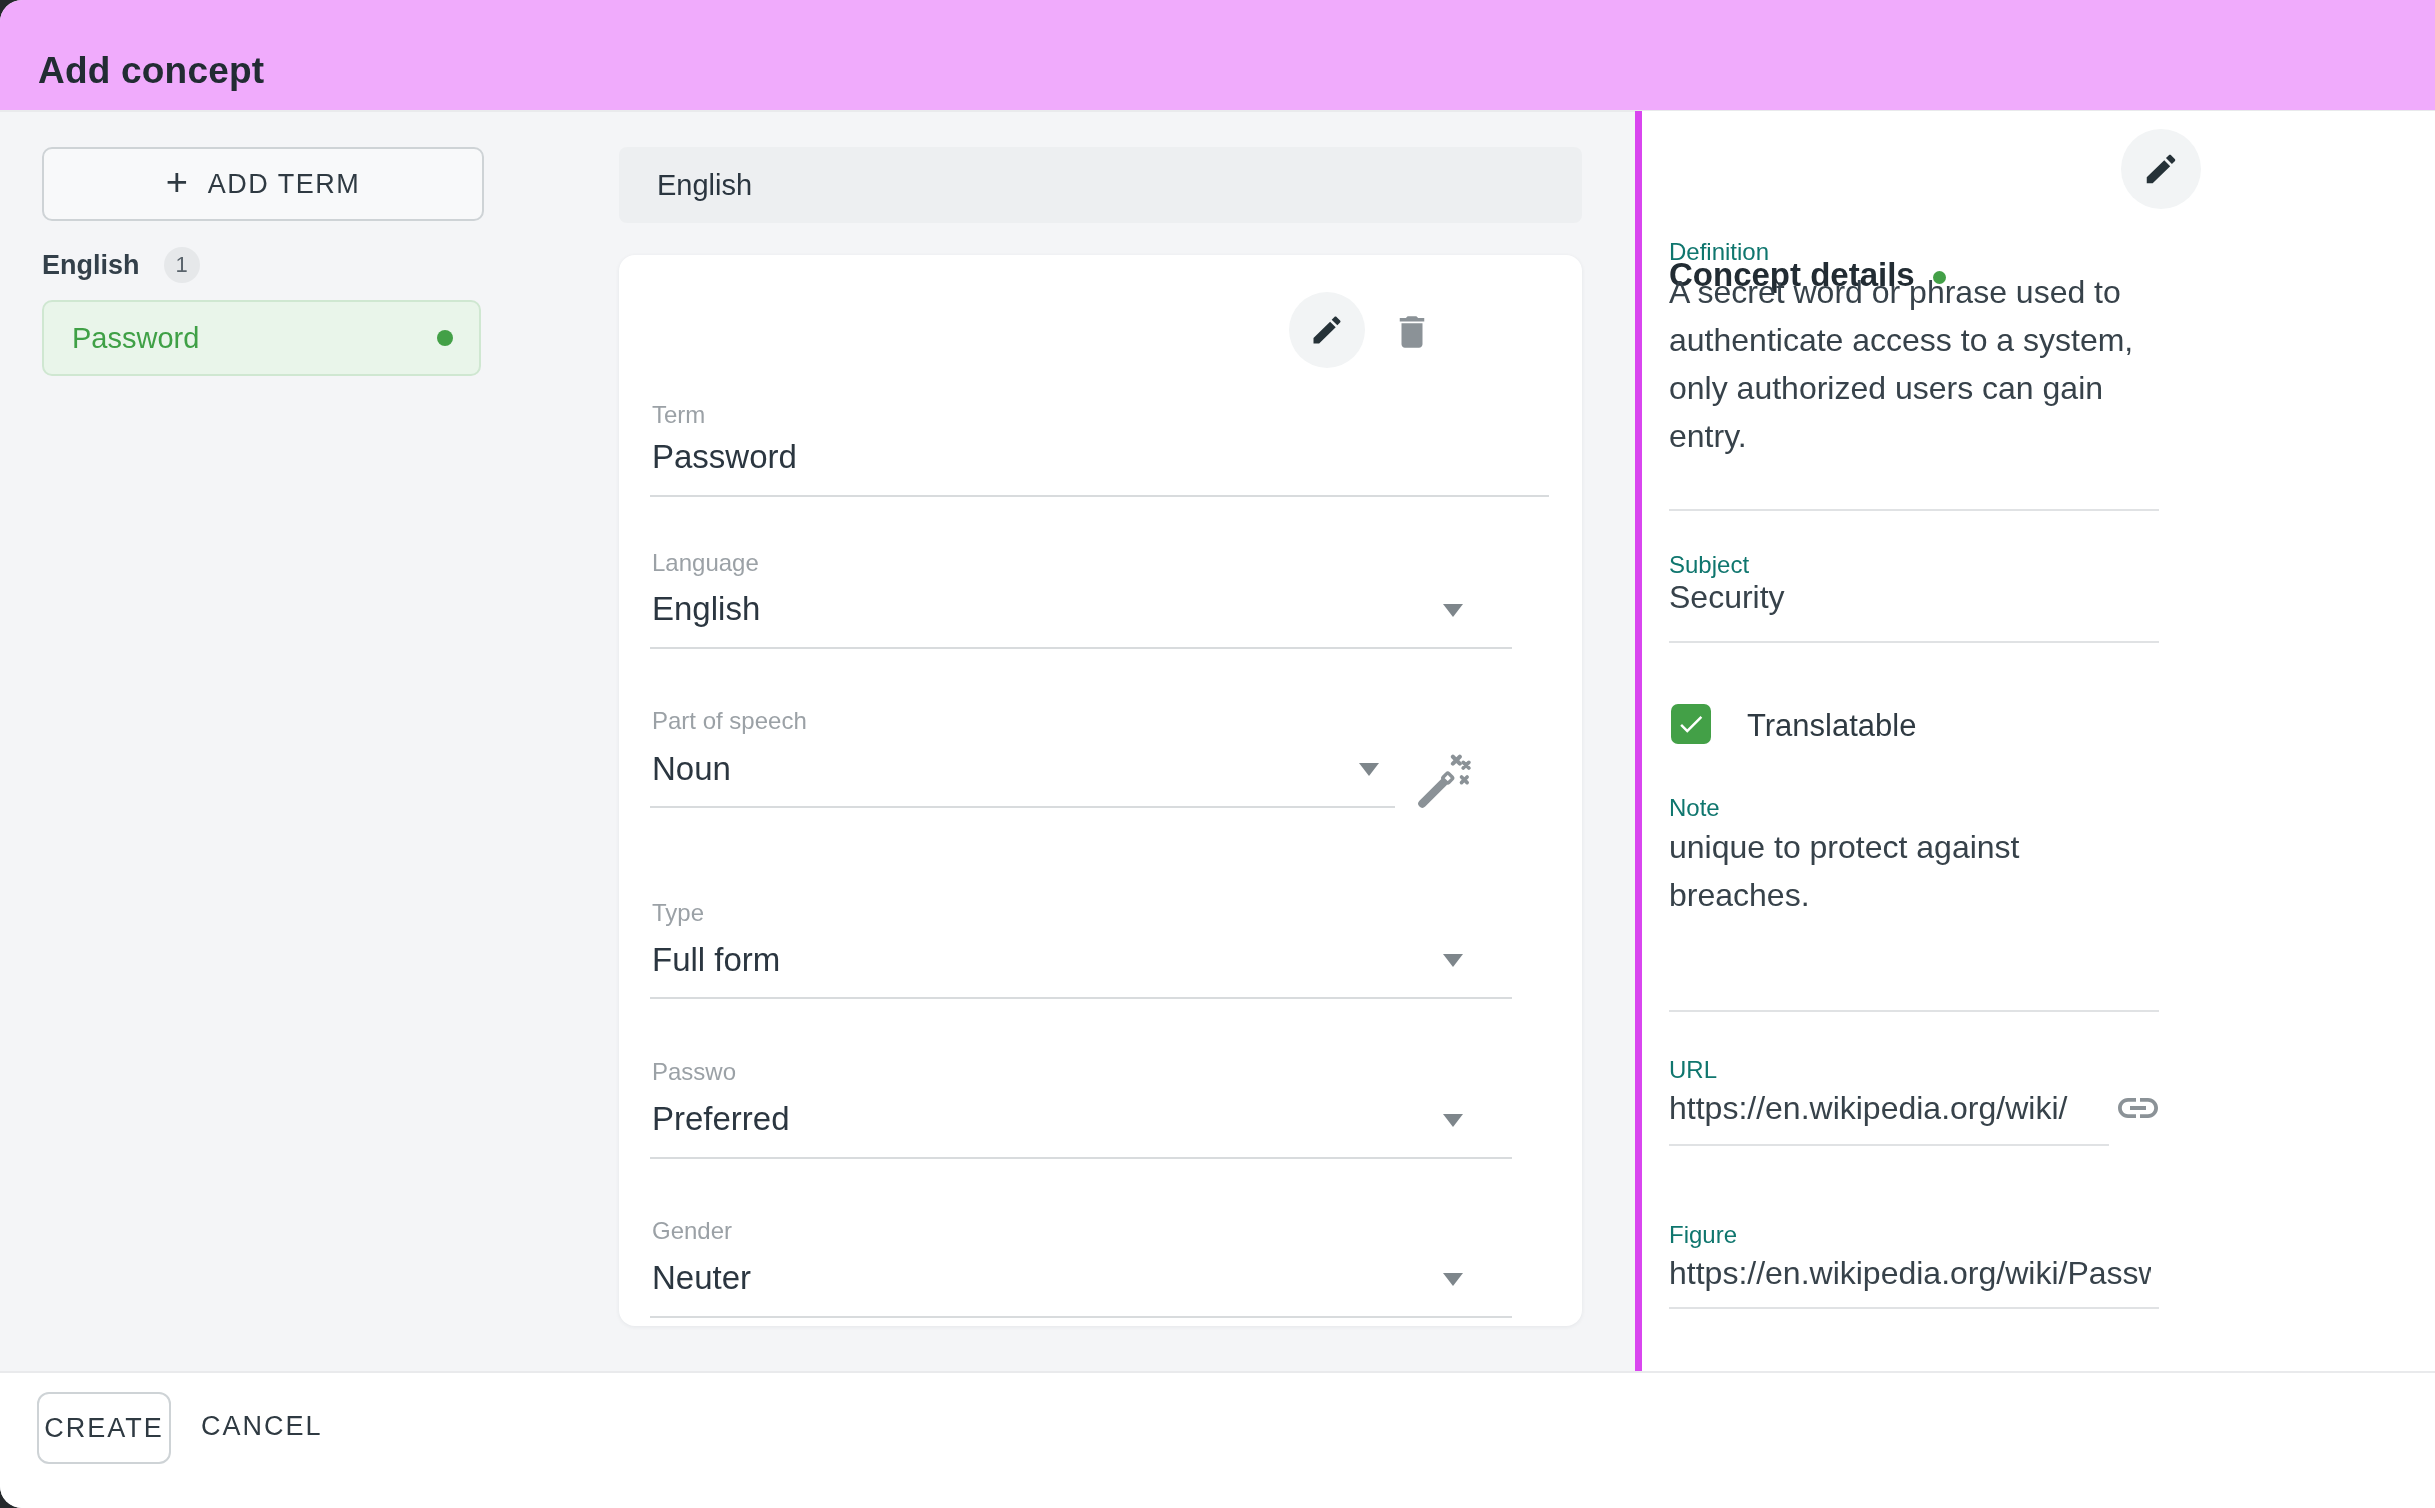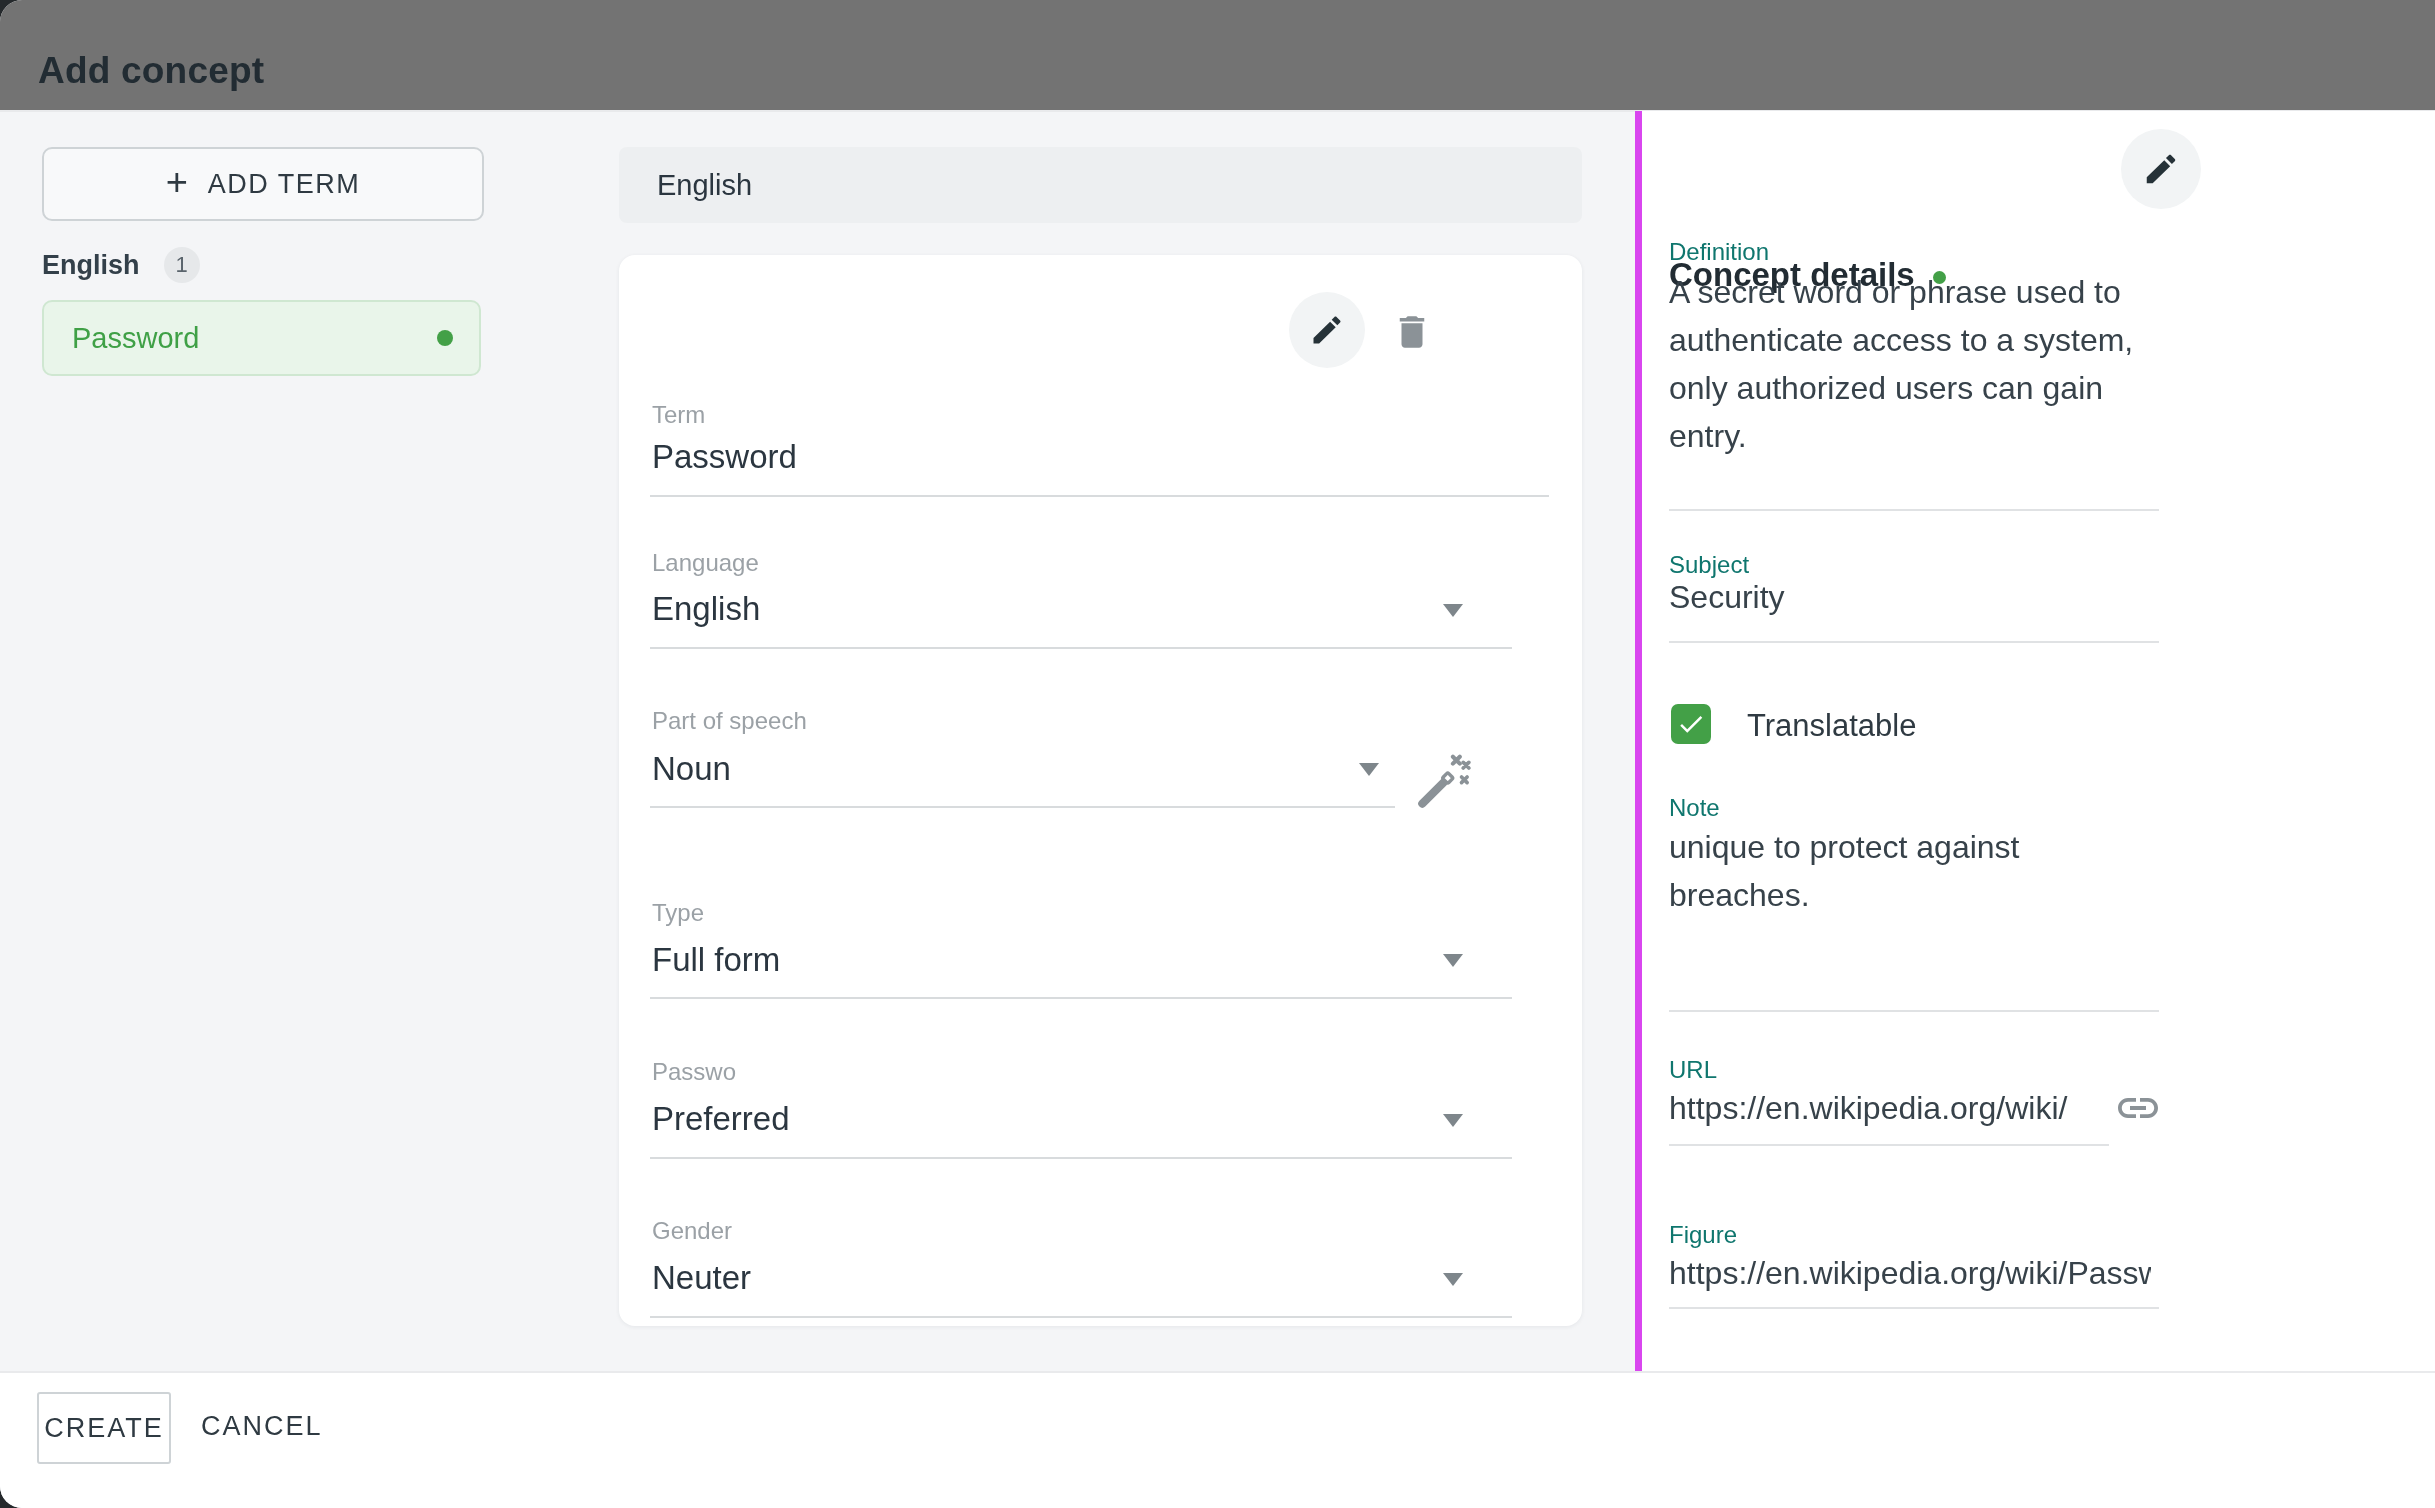--- a/index.html
+++ b/index.html
@@ -1,25 +1,25 @@
 <!DOCTYPE html>
 <html><head>
 <meta charset="utf-8">
 <style>
   html,body{margin:0;padding:0;background:#25292c;font-family:"Liberation Sans","DejaVu Sans",sans-serif;}
   #app{position:relative;width:2436px;height:1508px;background:#25292c;overflow:hidden;}
   .dialog{position:absolute;inset:0;border-radius:22px 0 0 22px;overflow:hidden;background:#f4f5f7;}
 
   
-  .header{position:absolute;left:0;top:0;width:2436px;height:110px;background:#737373;border-bottom:2px solid #e9eaec;}
+  .header{position:absolute;left:0;top:0;width:2436px;height:110px;background:#f0abfc;border-bottom:2px solid #e9eaec;}
   .title{position:absolute;left:38px;top:50px;font-size:37px;font-weight:600;color:#222c33;letter-spacing:0.2px;}
 
   
   .footer{position:absolute;left:0;top:1371px;width:2436px;height:137px;background:#fff;border-top:2px solid #e9eaec;}
-  .btn-create{position:absolute;left:37px;top:19px;width:130px;height:68px;background:#fff;border:2px solid #ced3d6;border-radius:3px;display:flex;align-items:center;justify-content:center;font-size:27px;font-weight:500;letter-spacing:2px;color:#2f3a42;cursor:pointer;}
+  .btn-create{position:absolute;left:37px;top:19px;width:130px;height:68px;background:#fff;border:2px solid #ced3d6;border-radius:12px;display:flex;align-items:center;justify-content:center;font-size:27px;font-weight:500;letter-spacing:2px;color:#2f3a42;cursor:pointer;}
   .btn-cancel{position:absolute;left:185px;top:19px;height:68px;padding:0 16px;display:flex;align-items:center;justify-content:center;font-size:27px;font-weight:500;letter-spacing:2px;color:#2f3a42;cursor:pointer;}
 
   
   .add-term-btn{position:absolute;left:42px;top:147px;width:438px;height:70px;border:2px solid #ced3d6;border-radius:10px;background:#f8f9fa;display:flex;align-items:center;justify-content:center;gap:20px;cursor:pointer;}
   .add-term-btn .plus{font-size:38px;font-weight:400;color:#2f3a42;line-height:38px;margin-top:-4px;}
   .add-term-btn .lbl{font-size:27px;font-weight:500;letter-spacing:1.5px;color:#2f3a42;}
   .group-row{position:absolute;left:42px;top:247px;display:flex;align-items:center;gap:24px;}
   .group-label{font-size:27px;font-weight:700;color:#33404a;}
   .group-badge{width:36px;height:36px;border-radius:50%;background:#e6e8ea;color:#5a646c;font-size:22px;display:flex;align-items:center;justify-content:center;}
   .term-item{position:absolute;left:42px;top:300px;width:439px;height:76px;box-sizing:border-box;background:#e9f5ea;border:2px solid #cfe7d1;border-radius:10px;display:flex;align-items:center;cursor:pointer;}

